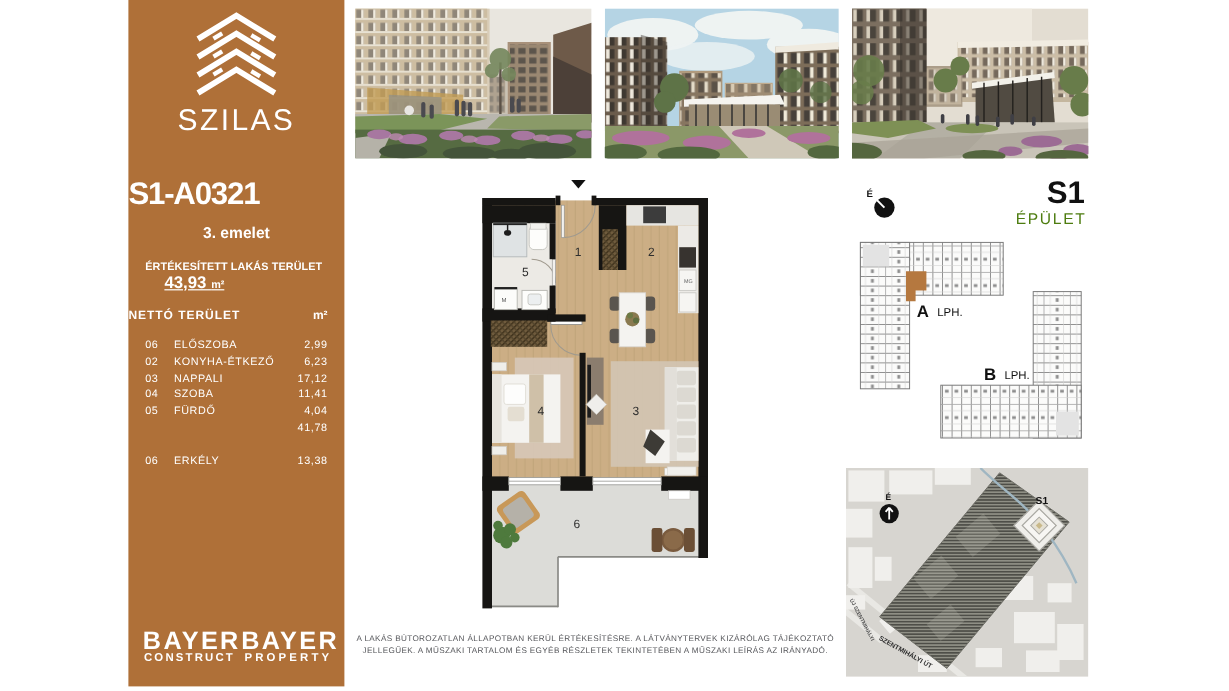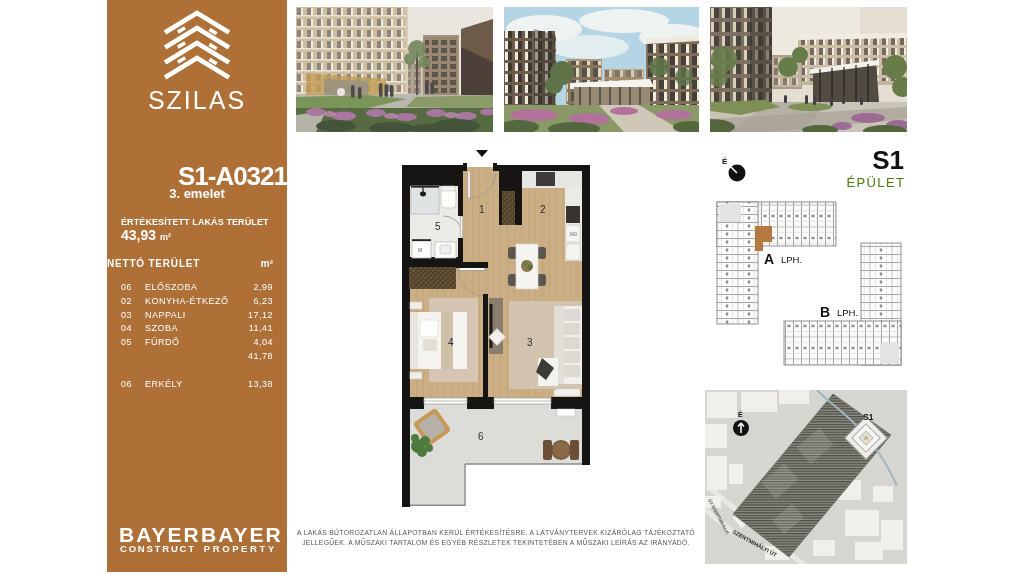--- a/index.html
+++ b/index.html
@@ -23,25 +23,25 @@
       <rect x="-4.2" y="-1.8" width="8.5" height="3.6" transform="translate(74.5 30) rotate(-31)"></rect>
       <rect x="-4.2" y="-1.8" width="8.5" height="3.6" transform="translate(106 31.5) rotate(31)"></rect>
       <rect x="-4.2" y="-1.8" width="8.5" height="3.6" transform="translate(74.5 45) rotate(-31)"></rect>
       <rect x="-4.2" y="-1.8" width="8.5" height="3.6" transform="translate(106 46.5) rotate(31)"></rect>
       <rect x="-4.2" y="-1.8" width="8.5" height="3.6" transform="translate(74.5 60) rotate(-31)"></rect>
       <rect x="-4.2" y="-1.8" width="8.5" height="3.6" transform="translate(106 61.5) rotate(31)"></rect>
     </g>
   </svg>
   <div class="abs" style="left:0;top:86px;width:180px;text-align:center;font-size:25px;letter-spacing:2px;font-weight:400;">SZILAS</div>
 
-  <div class="abs" style="left:0;top:161px;width:180px;text-align:right;font-size:26px;font-weight:700;letter-spacing:-1px;">S1-A0321</div>
+  <div class="abs" style="left:0;top:146px;width:180px;text-align:left;font-size:26px;font-weight:700;letter-spacing:-1px;">S1-A0321</div>
   <div class="abs" style="left:0;top:186px;width:180px;text-align:center;font-size:13px;font-weight:700;">3. emelet</div>
 
   <div class="abs" style="left:14px;top:217px;font-size:9px;font-weight:700;letter-spacing:0.1px;">ÉRTÉKESÍTETT LAKÁS TERÜLET</div>
-  <div class="abs" style="left:14px;top:227px;font-size:14px;font-weight:700;">43,93 <span style="font-size:9px;">m²</span></div>
+  <div class="abs" style="left:30px;top:227px;font-size:14px;font-weight:700;text-decoration:underline;">43,93 <span style="font-size:9px;">m²</span></div>
 
   <div class="abs" style="left:0;top:258px;font-size:10px;font-weight:700;letter-spacing:0.8px;">NETTÓ TERÜLET</div>
   <div class="abs" style="left:14px;top:258px;width:152px;text-align:right;font-size:10px;font-weight:700;">m²</div>
 
   <div class="abs" style="left:14px;top:281px;width:152px;font-size:9px;letter-spacing:0.5px;line-height:13.8px;">
     <div><span style="display:inline-block;width:24px;">06</span><span>ELŐSZOBA</span><span style="float:right;">2,99</span></div>
     <div><span style="display:inline-block;width:24px;">02</span><span>KONYHA-ÉTKEZŐ</span><span style="float:right;">6,23</span></div>
     <div><span style="display:inline-block;width:24px;">03</span><span>NAPPALI</span><span style="float:right;">17,12</span></div>
     <div><span style="display:inline-block;width:24px;">04</span><span>SZOBA</span><span style="float:right;">11,41</span></div>
     <div><span style="display:inline-block;width:24px;">05</span><span>FÜRDŐ</span><span style="float:right;">4,04</span></div>

